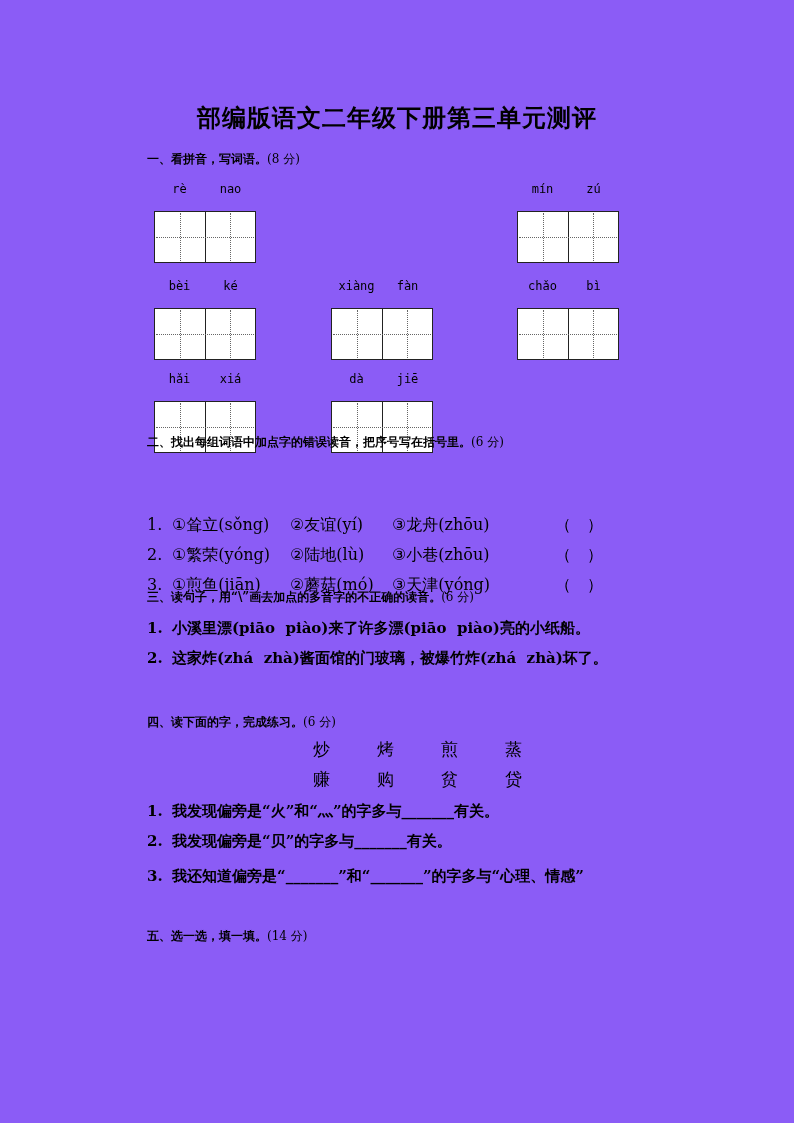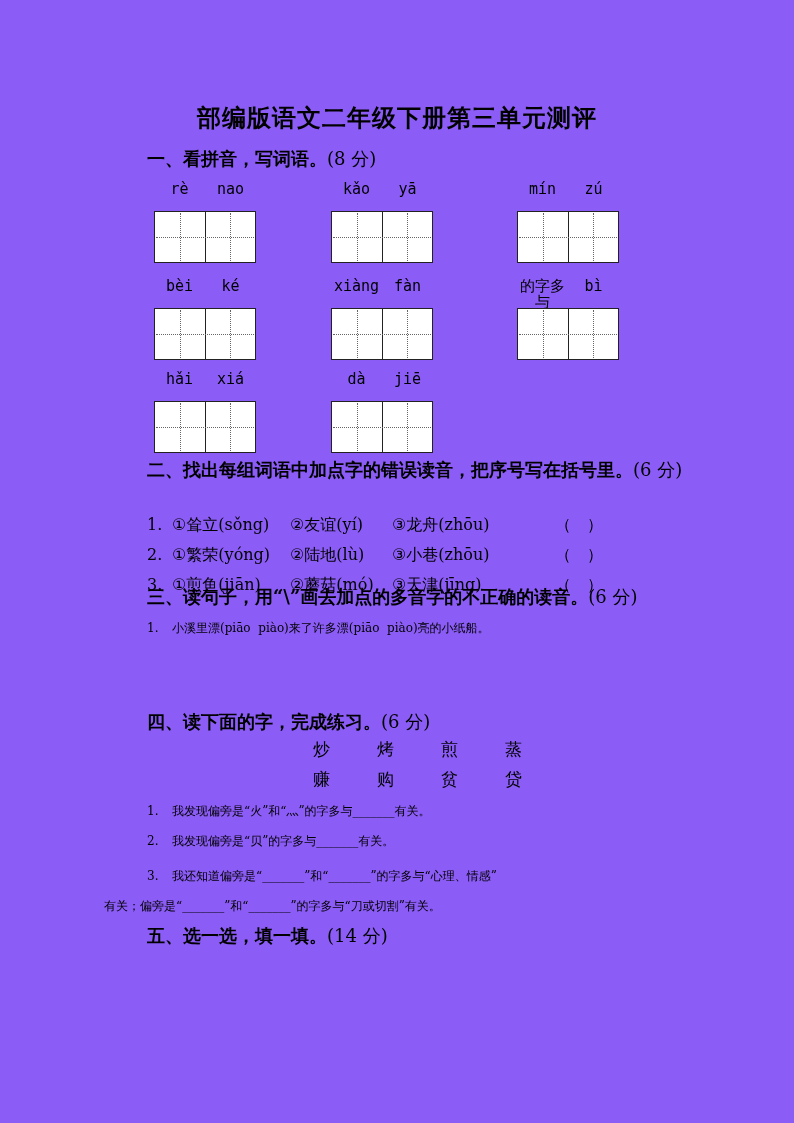--- a/index.html
+++ b/index.html
@@ -6,69 +6,59 @@
   .page{
     position:relative;width:794px;height:1123px;background:#8b5cf6;
     font-family:"DejaVu Serif","DejaVu Sans",serif;color:#000;overflow:hidden;
   }
   .abs{position:absolute;}
   .title{
     left:0;width:100%;text-align:center;
     font-size:24px;font-weight:bold;letter-spacing:1px;line-height:28px;
     font-family:"DejaVu Sans","Liberation Sans",sans-serif;
   }
-  .h{left:147px;font-size:18px;line-height:20px;font-weight:bold;white-space:pre;}
+  .h{left:147px;font-size:12px;line-height:20px;font-weight:bold;white-space:pre;}
   .h .hs{font-weight:normal;}
   
   .unit{width:102px;}
   .prow{display:flex;height:16px;line-height:16px;margin-bottom:14px;}
-  .pin{flex:1;text-align:center;font-family:"DejaVu Sans Mono","Liberation Mono",monospace;font-size:15px;}
+  .pin{flex:1;text-align:center;font-family:"DejaVu Sans Mono","Liberation Mono",monospace;font-size:12px;}
   .box{position:relative;height:52px;border:1px solid #222;box-sizing:border-box;display:flex;background:#fff;}
   .box::after{content:"";position:absolute;left:1px;right:1px;top:50%;border-top:1px dotted #666;}
   .cell{flex:1;position:relative;}
   .cell.c1{border-right:1px solid #222;}
   .cell::before{content:"";position:absolute;left:50%;top:1px;bottom:1px;border-left:1px dotted #666;}
   
   .row{left:104px;width:660px;height:22px;line-height:20px;font-size:16px;white-space:pre;}
   .row span{position:absolute;}
   .row .pn{left:43px;}
   .row .po1{left:68px;}
   .row .po2{left:186px;}
   .row .po3{left:288px;}
   .row .pb{left:451px;}
   
-  .line{left:104px;right:20px;line-height:20px;font-size:12px;white-space:pre;padding-left:43px;}
+  .line{left:104px;right:20px;line-height:20px;font-size:15px;white-space:pre;padding-left:43px;font-weight:bold;}
   .line .pn2{display:inline-block;width:25px;}
   .line.noindent{padding-left:0;}
   
   .crow{left:313px;display:flex;gap:47px;font-size:17px;line-height:20px;}
 </style>
 </head>
 <body>
 
 <div class="page">
 
   <div class="title abs" style="top:104px">部编版语文二年级下册第三单元测评</div>
 
   <div class="h abs" style="top:149px"><span>一、看拼音，写词语。</span><span class="hs">(8 分)</span></div>
 
   <div class="unit abs" style="top:181px;left:154px">
     <div class="prow">
         <span class="pin">rè</span>
         <span class="pin">nao</span>
-      </div>
-    <div class="box">
-        <div class="cell c1"></div>
-        <div class="cell"></div>
-      </div>
-  </div>
-  <div class="unit abs" style="top:181px;left:331px">
-    <div class="prow">
-        <span class="pin">kǎo</span>
-        <span class="pin">yā</span>
       </div>
     <div class="box">
         <div class="cell c1"></div>
         <div class="cell"></div>
       </div>
   </div>
   <div class="unit abs" style="top:278px;left:154px">
     <div class="prow">
         <span class="pin">bèi</span>
         <span class="pin">ké</span>
@@ -94,21 +84,21 @@
         <span class="pin">xiàng</span>
         <span class="pin">fàn</span>
       </div>
     <div class="box">
         <div class="cell c1"></div>
         <div class="cell"></div>
       </div>
   </div>
   <div class="unit abs" style="top:278px;left:517px">
     <div class="prow">
-        <span class="pin">的字多与</span>
+        <span class="pin">chǎo</span>
         <span class="pin">bì</span>
       </div>
     <div class="box">
         <div class="cell c1"></div>
         <div class="cell"></div>
       </div>
   </div>
 
   <div class="unit abs" style="top:371px;left:154px">
     <div class="prow">
@@ -124,51 +114,51 @@
     <div class="prow">
         <span class="pin">dà</span>
         <span class="pin">jiē</span>
       </div>
     <div class="box">
         <div class="cell c1"></div>
         <div class="cell"></div>
       </div>
   </div>
 
-  <div class="h abs" style="top:460px"><span>二、找出每组词语中加点字的错误读音，把序号写在括号里。</span><span class="hs">(6 分)</span></div>
+  <div class="h abs" style="top:432px"><span>二、找出每组词语中加点字的错误读音，把序号写在括号里。</span><span class="hs">(6 分)</span></div>
 
   <div class="row abs" style="top:495px">
     <span class="pn">1.</span><span class="po1">①耸立(sǒng)</span><span class="po2">②友谊(yí)</span><span class="po3">③龙舟(zhōu)</span><span class="pb">（　）</span>
   </div>
   <div class="row abs" style="top:525px">
     <span class="pn">2.</span><span class="po1">①繁荣(yóng)</span><span class="po2">②陆地(lù)</span><span class="po3">③小巷(zhōu)</span><span class="pb">（　）</span>
   </div>
   <div class="row abs" style="top:555px">
-    <span class="pn">3.</span><span class="po1">①煎鱼(jiān)</span><span class="po2">②蘑菇(mó)</span><span class="po3">③天津(jīng)</span><span class="pb">（　）</span>
+    <span class="pn">3.</span><span class="po1">①煎鱼(jiān)</span><span class="po2">②蘑菇(mó)</span><span class="po3">③天津(yóng)</span><span class="pb">（　）</span>
   </div>
 
   <div class="h abs" style="top:587px"><span>三、读句子，用“\”画去加点的多音字的不正确的读音。</span><span class="hs">(6 分)</span></div>
 
   <div class="line abs" style="top:618px"><span class="pn2">1.</span><span>小溪里漂(piāo  piào)来了许多漂(piāo  piào)亮的小纸船。</span></div>
+  <div class="line abs" style="top:648px"><span class="pn2">2.</span><span>这家炸(zhá  zhà)酱面馆的门玻璃，被爆竹炸(zhá  zhà)坏了。</span></div>
 
   <div class="h abs" style="top:712px"><span>四、读下面的字，完成练习。</span><span class="hs">(6 分)</span></div>
 
   <div class="crow abs" style="top:739px">
     <span>炒</span>
       <span>烤</span>
       <span>煎</span>
       <span>蒸</span>
   </div>
   <div class="crow abs" style="top:769px">
     <span>赚</span>
       <span>购</span>
       <span>贫</span>
       <span>贷</span>
   </div>
 
   <div class="line abs" style="top:801px"><span class="pn2">1.</span><span>我发现偏旁是“火”和“灬”的字多与_______有关。</span></div>
   <div class="line abs" style="top:831px"><span class="pn2">2.</span><span>我发现偏旁是“贝”的字多与_______有关。</span></div>
   <div class="line abs" style="top:866px"><span class="pn2">3.</span><span>我还知道偏旁是“_______”和“_______”的字多与“心理、情感”</span></div>
-  <div class="line noindent abs" style="top:896px"><span>有关；偏旁是“_______”和“_______”的字多与“刀或切割”有关。</span></div>
 
   <div class="h abs" style="top:926px"><span>五、选一选，填一填。</span><span class="hs">(14 分)</span></div>
 
 </div>
 
 </body></html>

